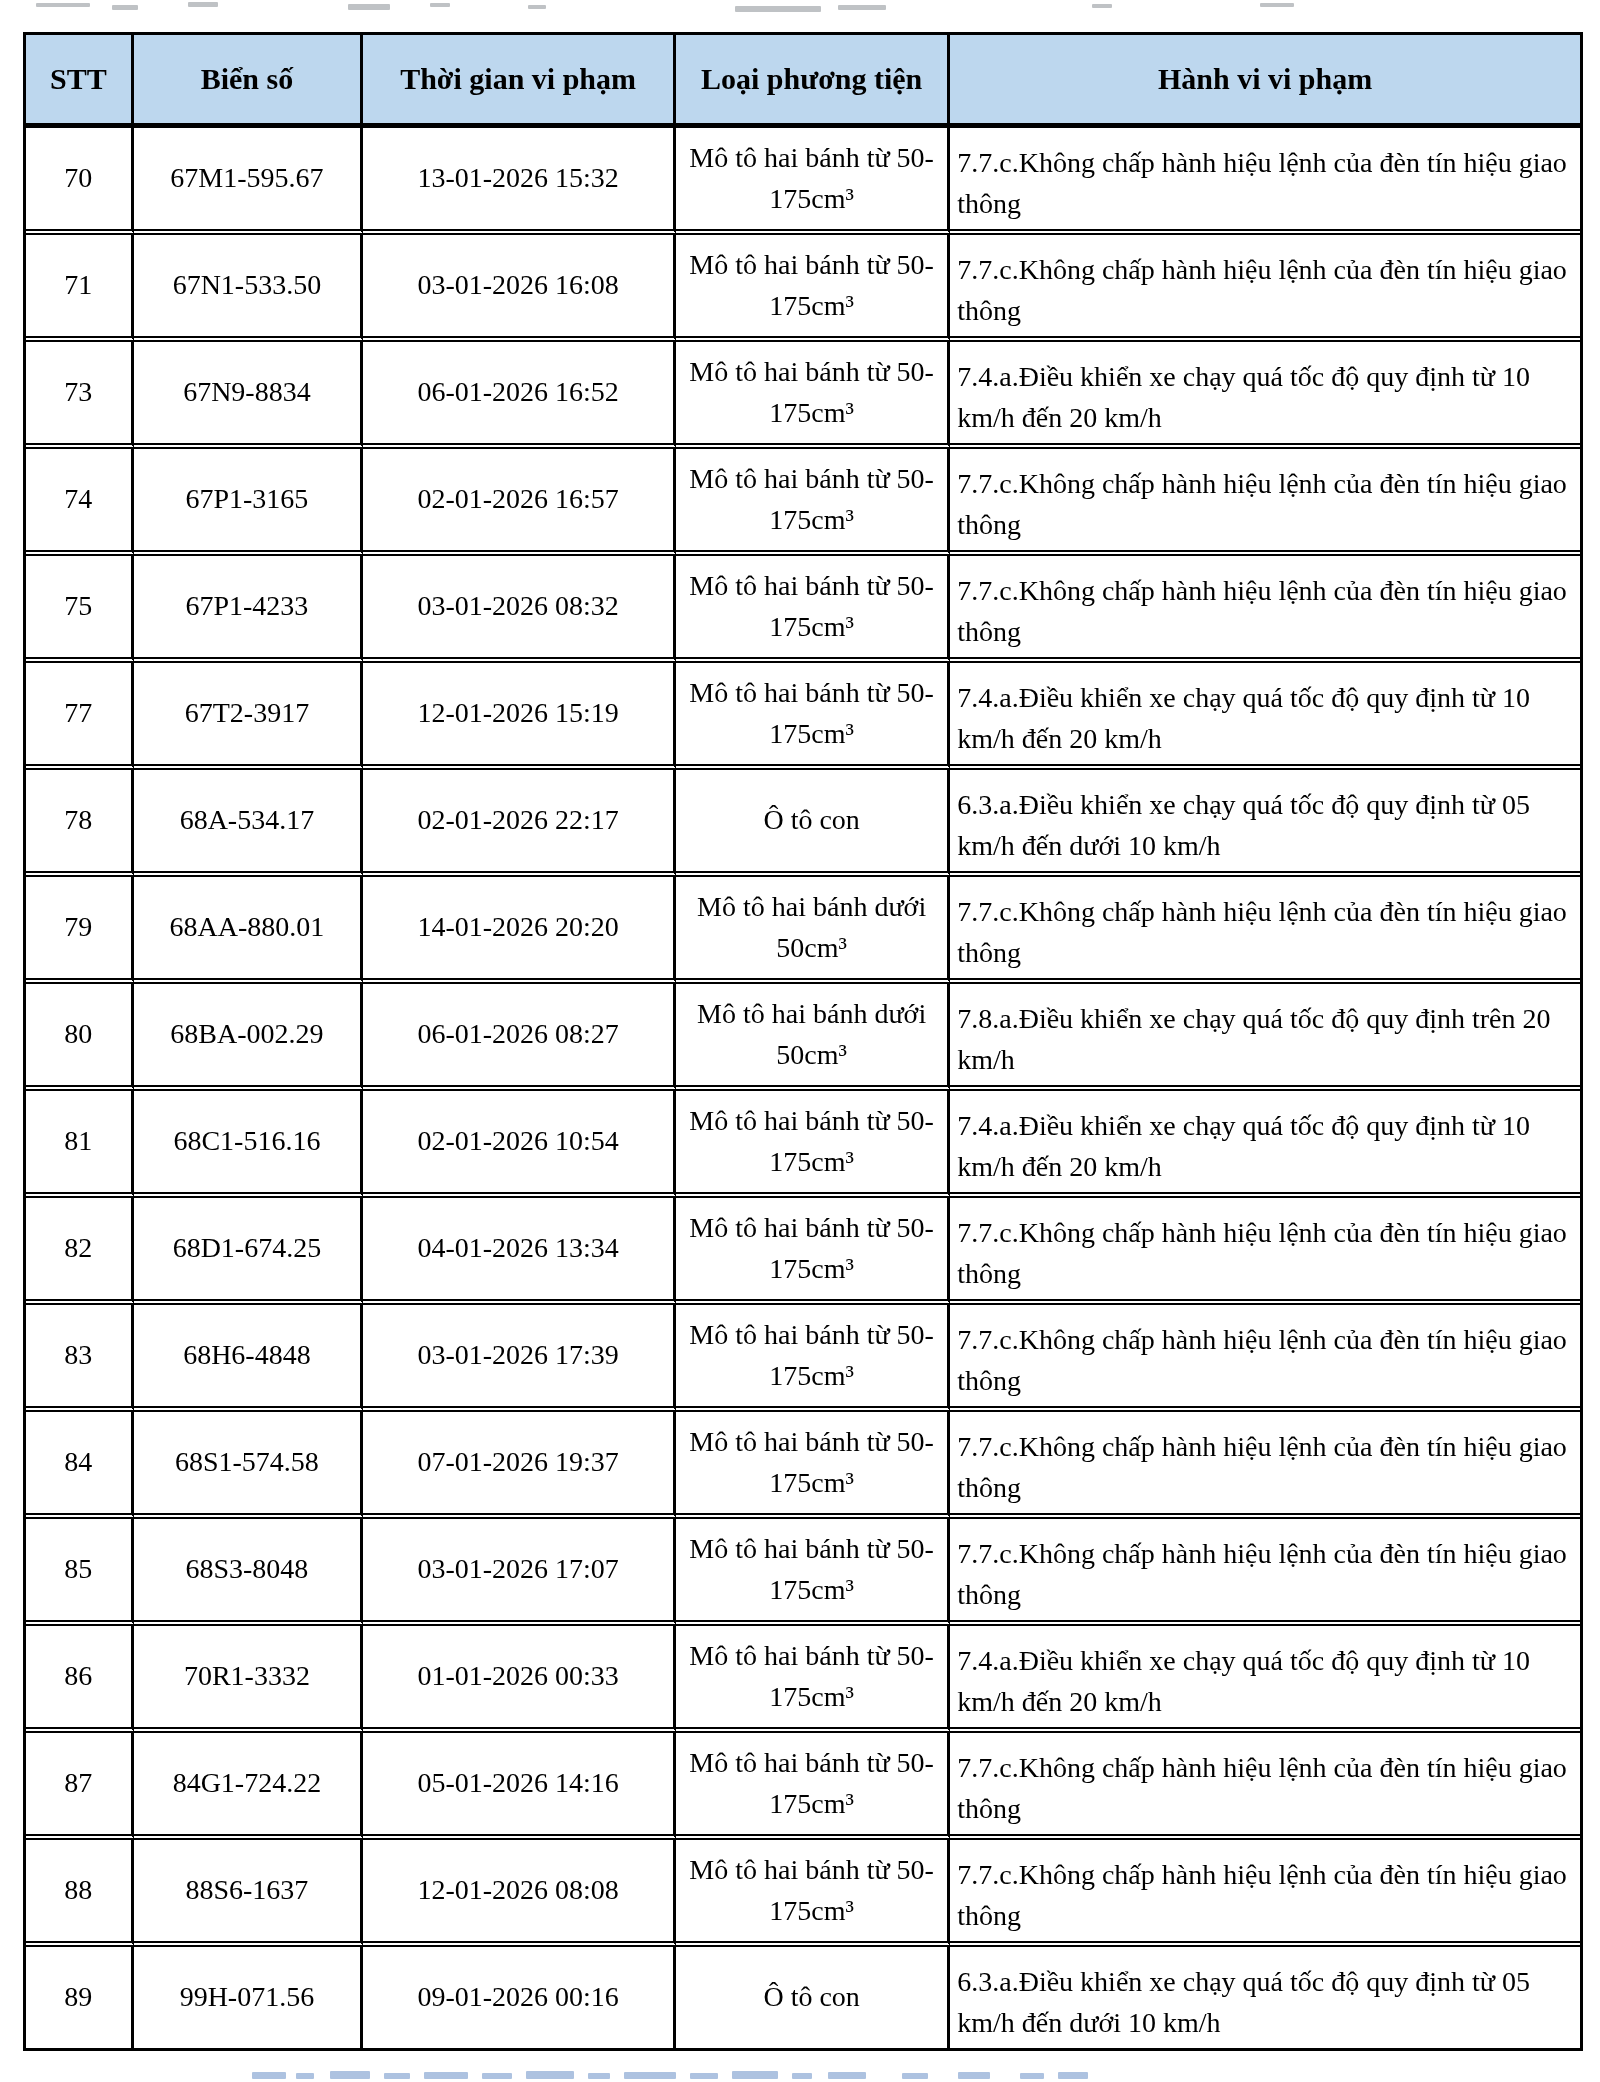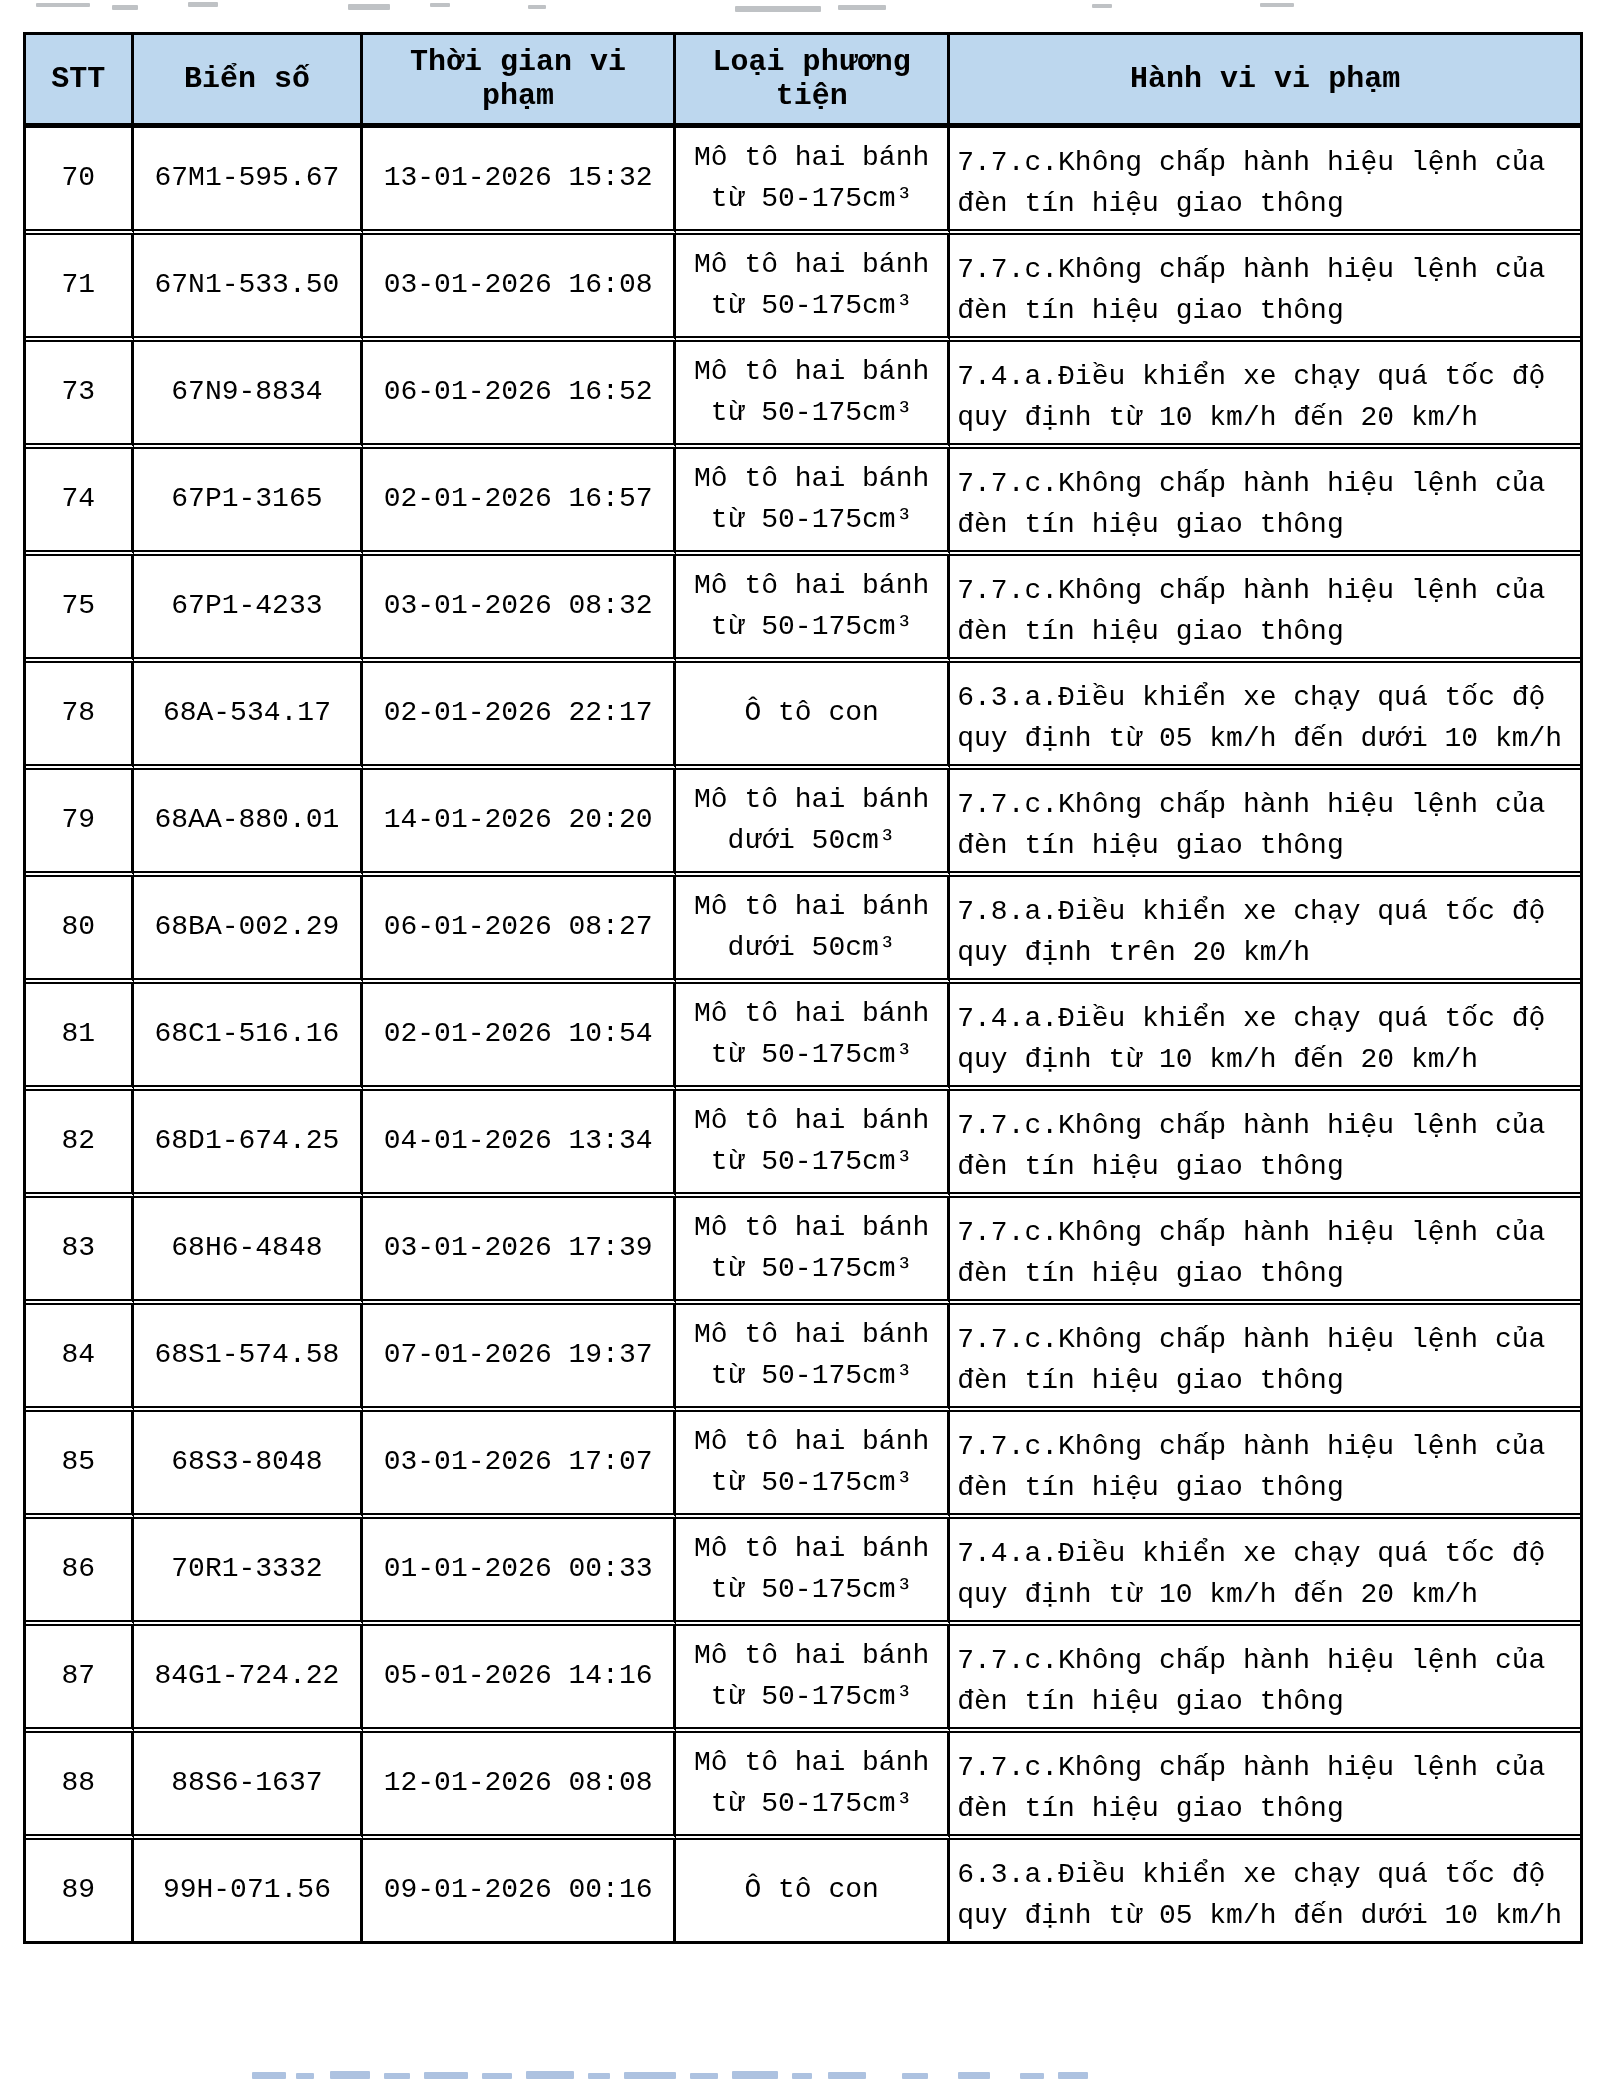--- a/index.html
+++ b/index.html
@@ -1,21 +1,21 @@
 <!DOCTYPE html>
 <html lang="vi" style="--header-bg: #bdd7ee; --border: #000000; --fragment-blue: #5b86c2;"><head>
 <meta charset="utf-8">
 <style>
   html,body{margin:0;padding:0;background:#e8e8e8;}
   #page{
     position:relative;
     width:1600px;height:2082px;
     background:#ffffff;
     overflow:hidden;
-    font-family:Liberation Mono, monospace;
+    font-family:Liberation Serif, serif;
     color:#000;
   }
   
   table#violations{
     position:absolute;
     left:23px;top:32px;
     width:1560px;
     border-collapse:separate;
     border-spacing:0;
     table-layout:fixed;
@@ -117,20 +117,27 @@
     <td class="c-time">02-01-2026 16:57</td>
     <td class="c-vehicle">Mô tô hai bánh từ 50-175cm³</td>
     <td class="c-violation">7.7.c.Không chấp hành hiệu lệnh của đèn tín hiệu giao thông</td>
   </tr>
         <tr>
     <td class="c-stt">75</td>
     <td class="c-plate">67P1-4233</td>
     <td class="c-time">03-01-2026 08:32</td>
     <td class="c-vehicle">Mô tô hai bánh từ 50-175cm³</td>
     <td class="c-violation">7.7.c.Không chấp hành hiệu lệnh của đèn tín hiệu giao thông</td>
+  </tr>
+        <tr>
+    <td class="c-stt">77</td>
+    <td class="c-plate">67T2-3917</td>
+    <td class="c-time">12-01-2026 15:19</td>
+    <td class="c-vehicle">Mô tô hai bánh từ 50-175cm³</td>
+    <td class="c-violation">7.4.a.Điều khiển xe chạy quá tốc độ quy định từ 10 km/h đến 20 km/h</td>
   </tr>
         <tr>
     <td class="c-stt">78</td>
     <td class="c-plate">68A-534.17</td>
     <td class="c-time">02-01-2026 22:17</td>
     <td class="c-vehicle">Ô tô con</td>
     <td class="c-violation">6.3.a.Điều khiển xe chạy quá tốc độ quy định từ 05 km/h đến dưới 10 km/h</td>
   </tr>
         <tr>
     <td class="c-stt">79</td>

